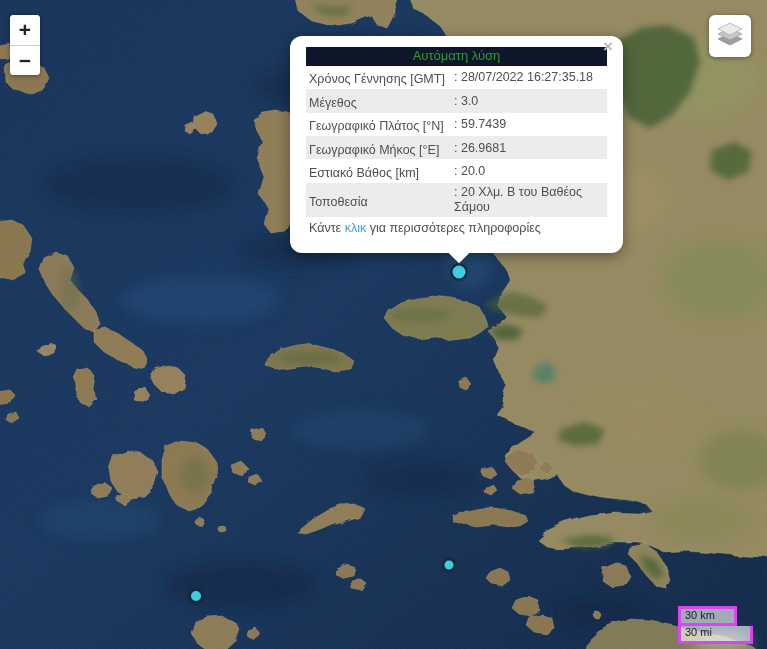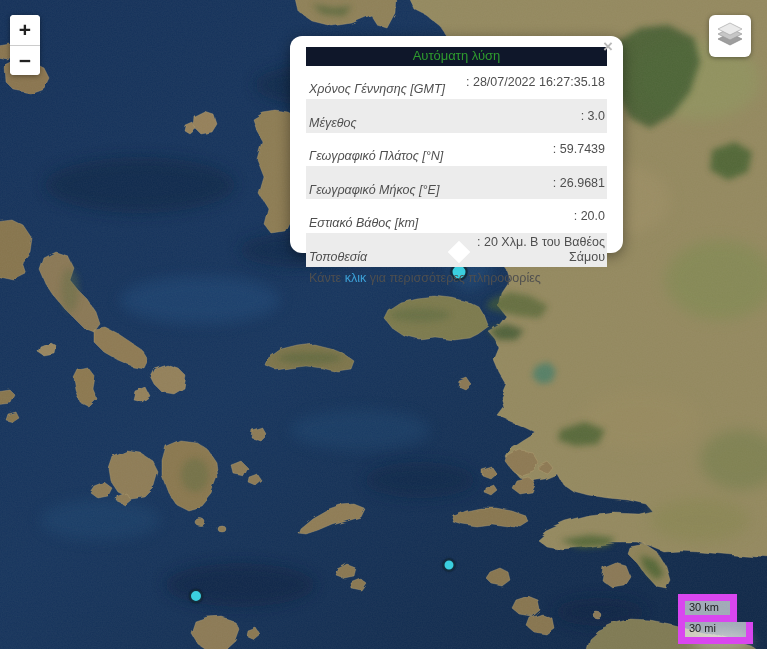--- a/index.html
+++ b/index.html
@@ -20,40 +20,40 @@
     box-shadow:0 3px 14px rgba(0,0,0,.4);padding:11px 16px 8px;color:#4f4f4f;font-size:12.5px;line-height:1.15;}
   .popup-tip{position:absolute;left:161px;bottom:-7px;width:16px;height:16px;background:#fff;
     transform:rotate(45deg);z-index:19;}
   .popup-close{position:absolute;top:3px;right:7px;width:16px;height:16px;text-align:center;
     font-size:17px;font-weight:bold;color:#b9b9b9;line-height:15px;cursor:pointer;}
   .ptitle{background:#0f172a;color:var(--title-green,#2e9b2e);text-align:center;
     font-size:13px;padding:2px 4px;}
   .ptable{width:100%;}
   .prow{display:flex;align-items:center;padding:1.5px 0;}
   .ptable .prow:nth-child(even){background:#ececec;}
-  .prow .lab{flex:0 0 146px;padding:15px 4px 1px 3px;font-style:italic;}
-  .prow .val{flex:1;padding:1px 2px;text-align:right;}
+  .prow .lab{flex:0 0 146px;padding:5px 4px 1px 3px;}
+  .prow .val{flex:1;padding:1px 2px;}
   .pfooter{padding:4px 3px 0;}
   .plink{color:var(--link-blue,#3da2d9);cursor:pointer;}
 
   
   .zoomctl{position:absolute;left:10px;top:15px;width:30px;background:#fff;border-radius:4px;
     box-shadow:0 1px 5px rgba(0,0,0,.4);overflow:hidden;z-index:30;}
   .zoombtn{width:30px;height:30px;display:flex;align-items:center;justify-content:center;
     font-size:21px;font-weight:bold;color:#222;cursor:pointer;background:#fff;}
   .zoombtn+.zoombtn{border-top:1px solid #ccc;}
 
   
   .layersctl{position:absolute;right:16px;top:15px;width:42px;height:42px;background:#fff;
     border-radius:6px;box-shadow:0 1px 5px rgba(0,0,0,.4);display:flex;align-items:center;
     justify-content:center;z-index:30;cursor:pointer;}
 
   
   .scalectl{position:absolute;right:14px;bottom:5px;z-index:30;font-size:11px;color:#222;line-height:1.25;}
-  .scale-line{background:rgba(255,255,255,.6);border:7px solid #d946ef;padding:0 4px 1px;white-space:nowrap;overflow:hidden;}
+  .scale-line{background:rgba(255,255,255,.6);border:3px solid #d946ef;padding:0 4px 1px;white-space:nowrap;overflow:hidden;}
   .scale-km{width:59px;}
   .scale-mi{width:75px;border-top:none;}
 </style>
 </head>
 <body>
 
 <div class="viewport">
 
   <svg class="map-svg" width="767" height="649" viewBox="0 0 767 649">
     <defs>

